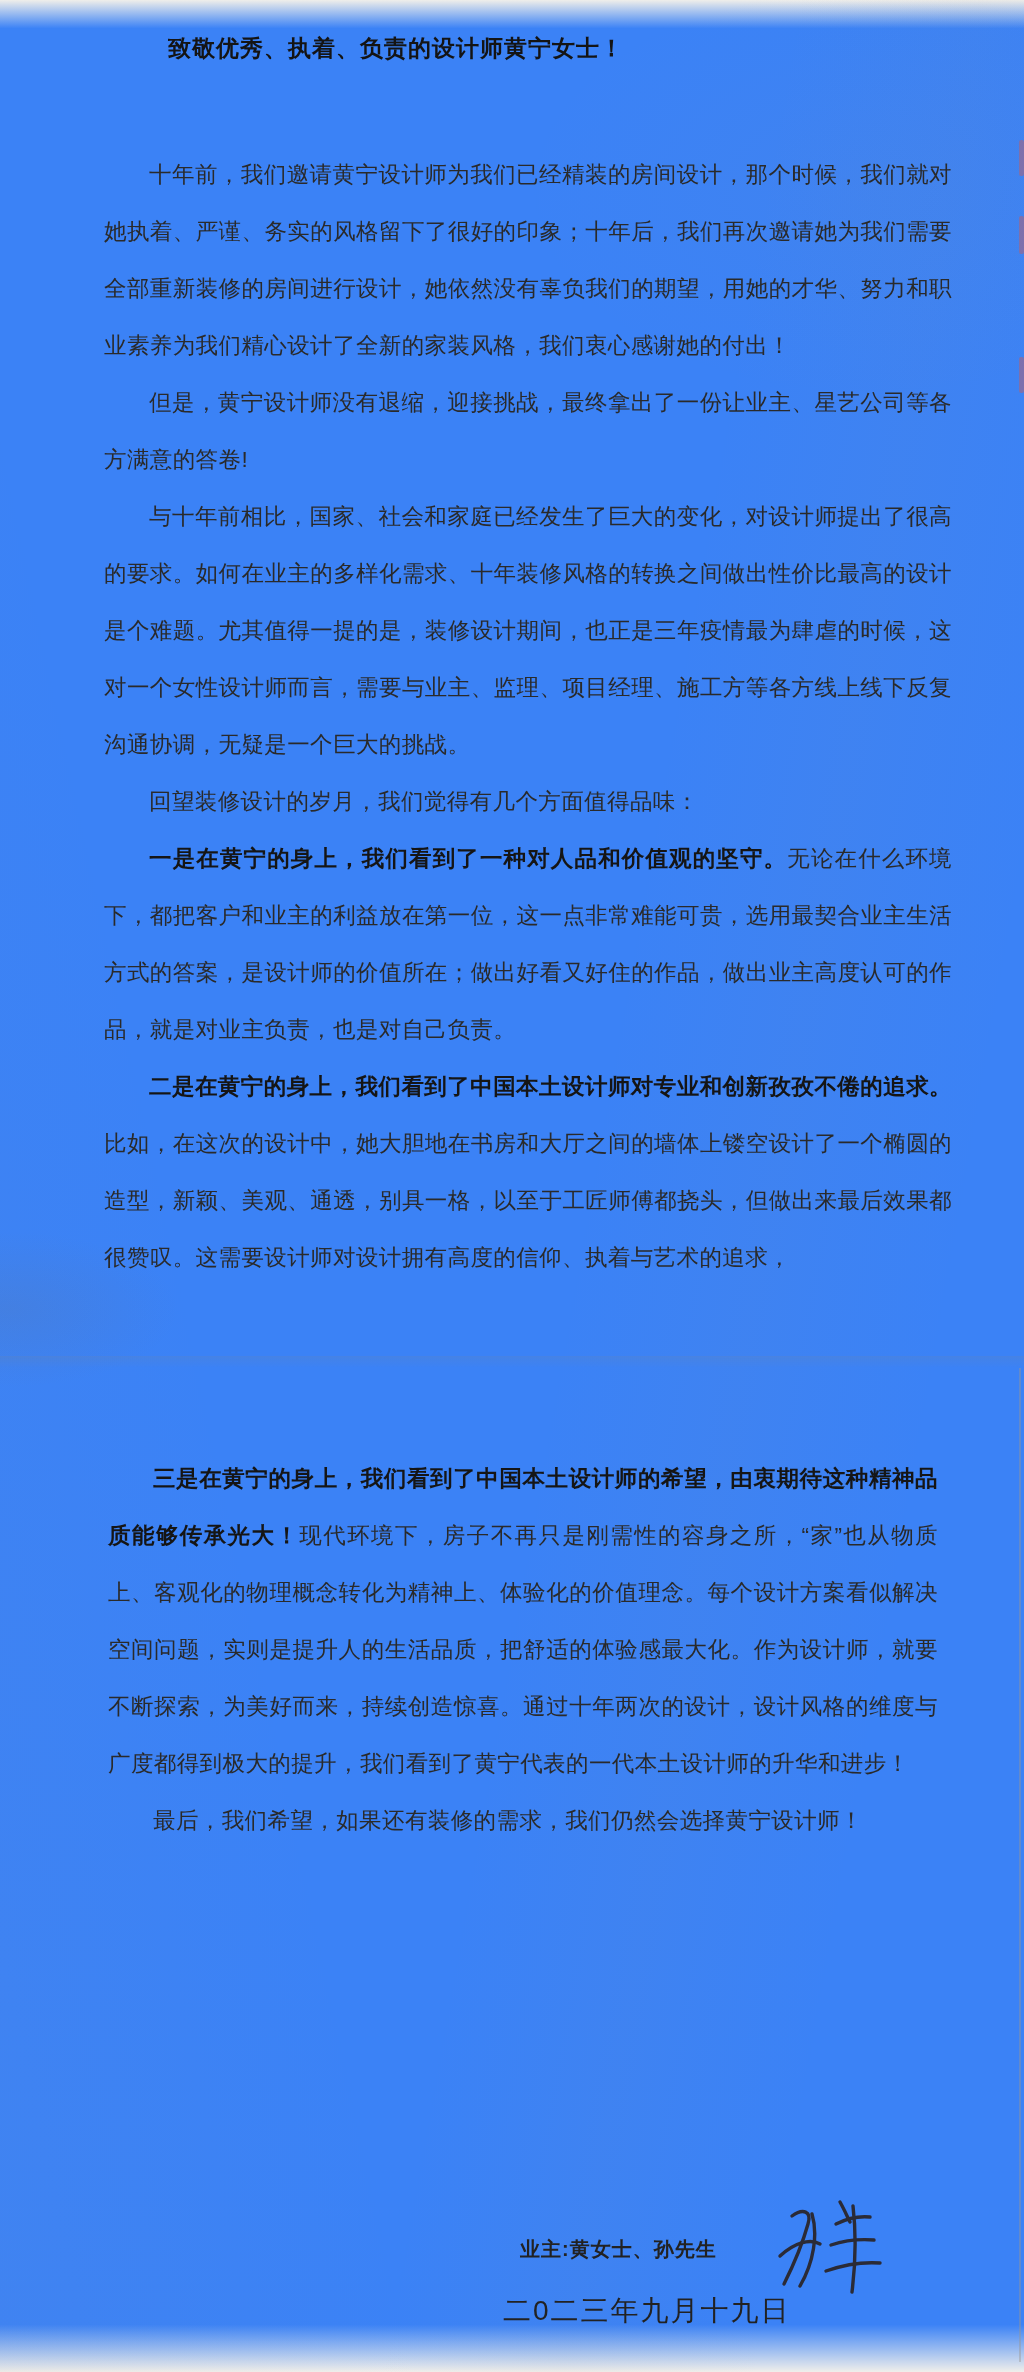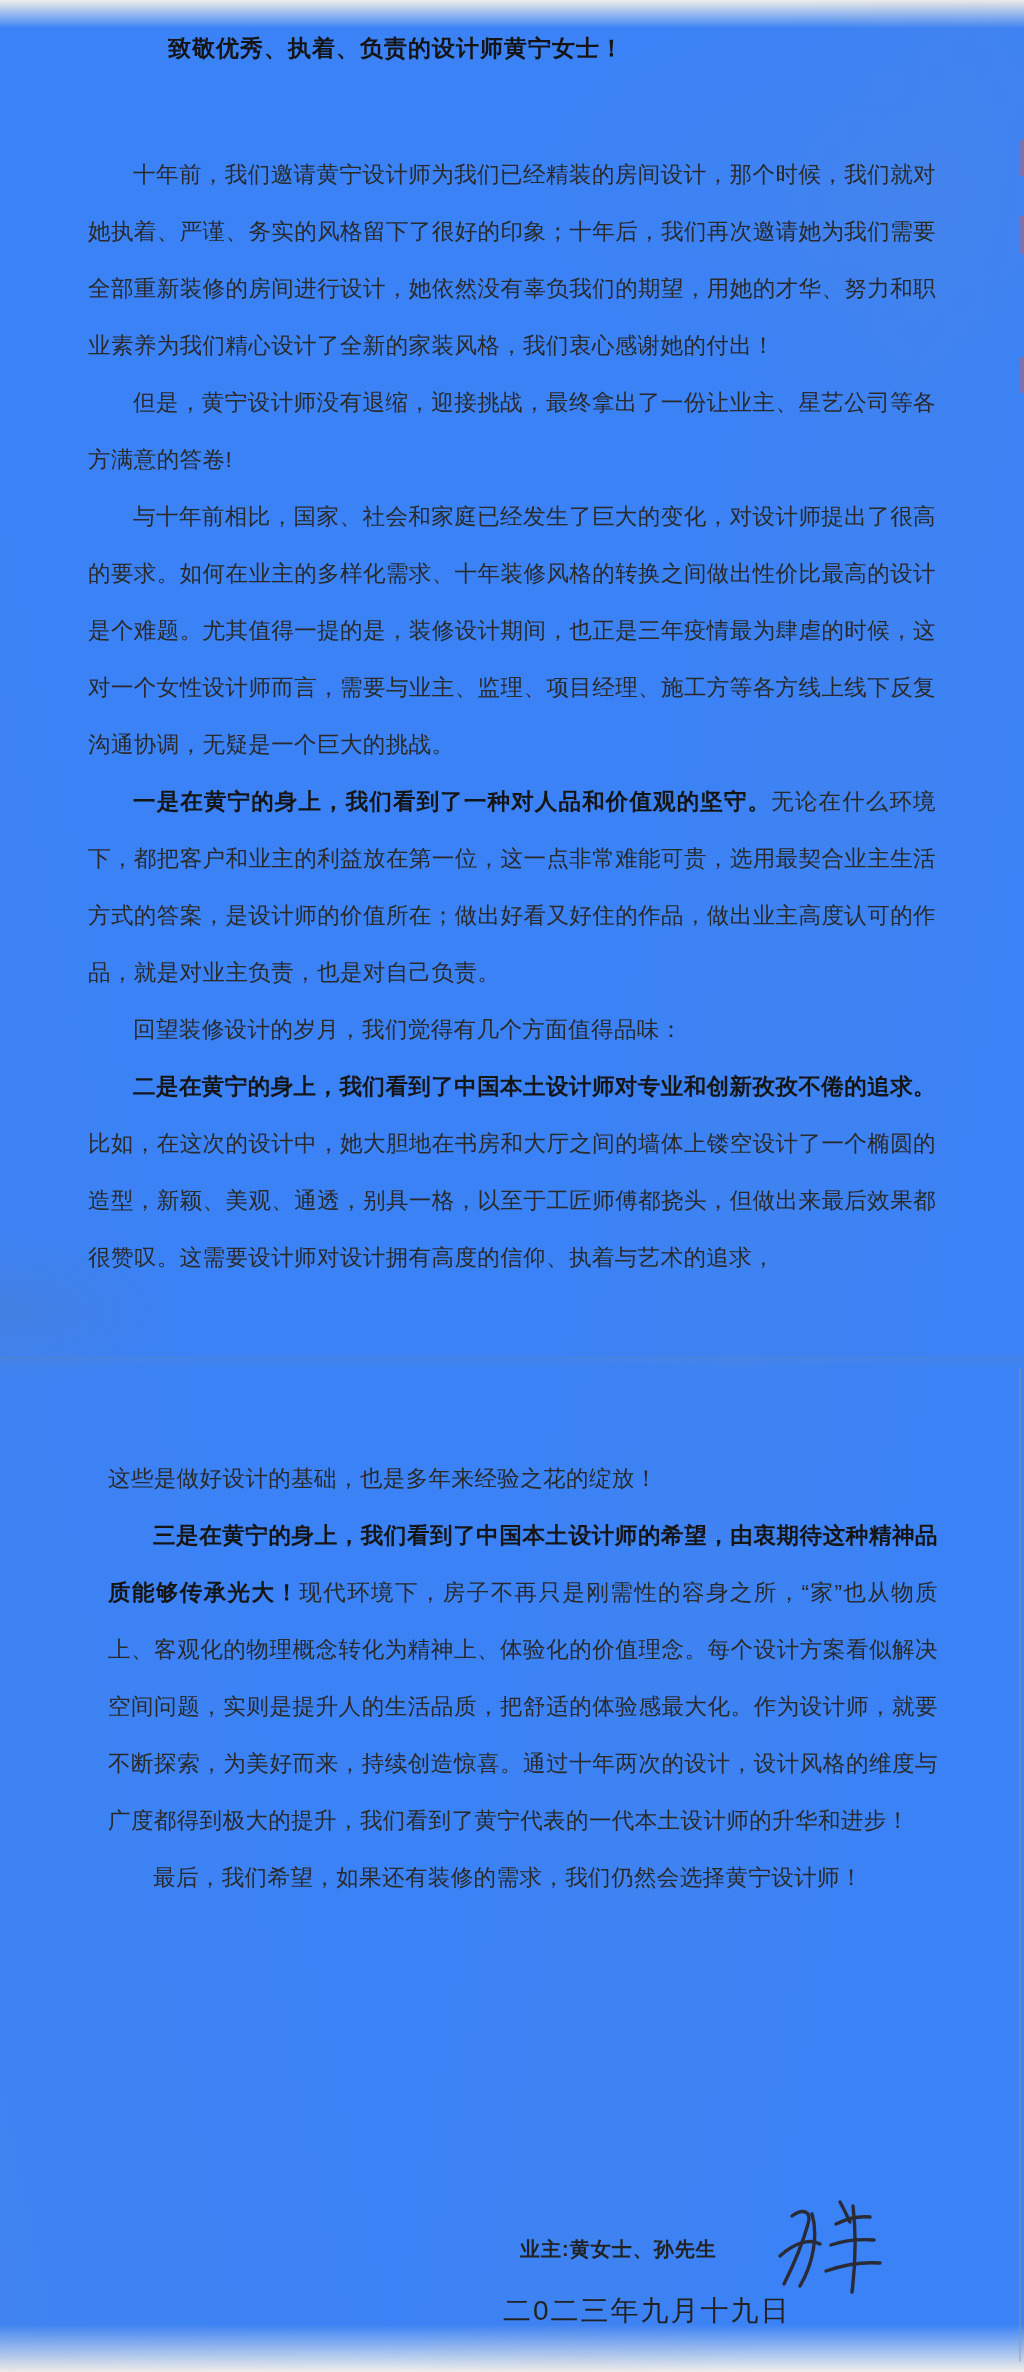--- a/index.html
+++ b/index.html
@@ -21,21 +21,21 @@
   .title{
     position:absolute;top:33px;left:168px;margin:0;
     font-size:23px;font-weight:700;letter-spacing:1px;color:#141414;
   }
   .body{
     position:absolute;left:88px;width:848px;
     font-size:22.5px;line-height:57px;text-align:justify;
     letter-spacing:0.4px;color:#2a2a2a;
   }
   .body.page2{left:108px;width:830px;}
-  .page1{top:146px;}
+  .page1{top:146px;margin-left:16px;}
   .page2{top:1450px;}
   .para{margin:0;}
   .para.indent{text-indent:2em;}
   .para .b{font-weight:700;color:#151515;}
   .seam{
     position:absolute;left:0;right:0;top:1356px;height:14px;
     background:linear-gradient(180deg, rgba(138,133,126,0.12), rgba(0,0,0,0) 75%);
     border-top:1px solid rgba(140,135,128,0.14);
   }
   .page2-edge{
@@ -64,30 +64,29 @@
 
 <div class="paper">
   <div class="texture"></div>
 
   <h1 class="title">致敬优秀、执着、负责的设计师黄宁女士！</h1>
 
   <div class="body page1">
       <div class="para indent"><span>十年前，我们邀请黄宁设计师为我们已经精装的房间设计，那个时候，我们就对她执着、严谨、务实的风格留下了很好的印象；十年后，我们再次邀请她为我们需要全部重新装修的房间进行设计，她依然没有辜负我们的期望，用她的才华、努力和职业素养为我们精心设计了全新的家装风格，我们衷心感谢她的付出！</span></div>
       <div class="para indent"><span>但是，黄宁设计师没有退缩，迎接挑战，最终拿出了一份让业主、星艺公司等各方满意的答卷!</span></div>
       <div class="para indent"><span>与十年前相比，国家、社会和家庭已经发生了巨大的变化，对设计师提出了很高的要求。如何在业主的多样化需求、十年装修风格的转换之间做出性价比最高的设计是个难题。尤其值得一提的是，装修设计期间，也正是三年疫情最为肆虐的时候，这对一个女性设计师而言，需要与业主、监理、项目经理、施工方等各方线上线下反复沟通协调，无疑是一个巨大的挑战。</span></div>
+      <div class="para indent"><span>回望装修设计的岁月，我们觉得有几个方面值得品味：</span></div>
       <div class="para indent"><span class="b">一是在黄宁的身上，我们看到了一种对人品和价值观的坚守。</span><span>无论在什么环境下，都把客户和业主的利益放在第一位，这一点非常难能可贵，选用最契合业主生活方式的答案，是设计师的价值所在；做出好看又好住的作品，做出业主高度认可的作品，就是对业主负责，也是对自己负责。</span></div>
-      <div class="para indent"><span>回望装修设计的岁月，我们觉得有几个方面值得品味：</span></div>
       <div class="para indent"><span class="b">二是在黄宁的身上，我们看到了中国本土设计师对专业和创新孜孜不倦的追求。</span><span>比如，在这次的设计中，她大胆地在书房和大厅之间的墙体上镂空设计了一个椭圆的造型，新颖、美观、通透，别具一格，以至于工匠师傅都挠头，但做出来最后效果都很赞叹。这需要设计师对设计拥有高度的信仰、执着与艺术的追求，</span></div>
     </div>
 
   <div class="seam"></div>
   <div class="page2-edge"></div>
 
   <div class="body page2">
-      <div class="para"><span>这些是做好设计的基础，也是多年来经验之花的绽放！</span></div>
       <div class="para indent"><span class="b">三是在黄宁的身上，我们看到了中国本土设计师的希望，由衷期待这种精神品质能够传承光大！</span><span>现代环境下，房子不再只是刚需性的容身之所，“家”也从物质上、客观化的物理概念转化为精神上、体验化的价值理念。每个设计方案看似解决空间问题，实则是提升人的生活品质，把舒适的体验感最大化。作为设计师，就要不断探索，为美好而来，持续创造惊喜。通过十年两次的设计，设计风格的维度与广度都得到极大的提升，我们看到了黄宁代表的一代本土设计师的升华和进步！</span></div>
       <div class="para indent"><span>最后，我们希望，如果还有装修的需求，我们仍然会选择黄宁设计师！</span></div>
     </div>
 
   <span class="sig-label">业主:黄女士、孙先生</span>
 
   <svg class="handwriting" width="112" height="104" viewBox="0 0 112 104" fill="none">
     <g stroke="#2b2b36" stroke-width="3.4" stroke-linecap="round" fill="none">
       <path d="M22,22 C33,14 42,17 38,30 C33,48 24,70 14,90"></path>
       <path d="M10,62 C24,49 40,44 50,50"></path>

